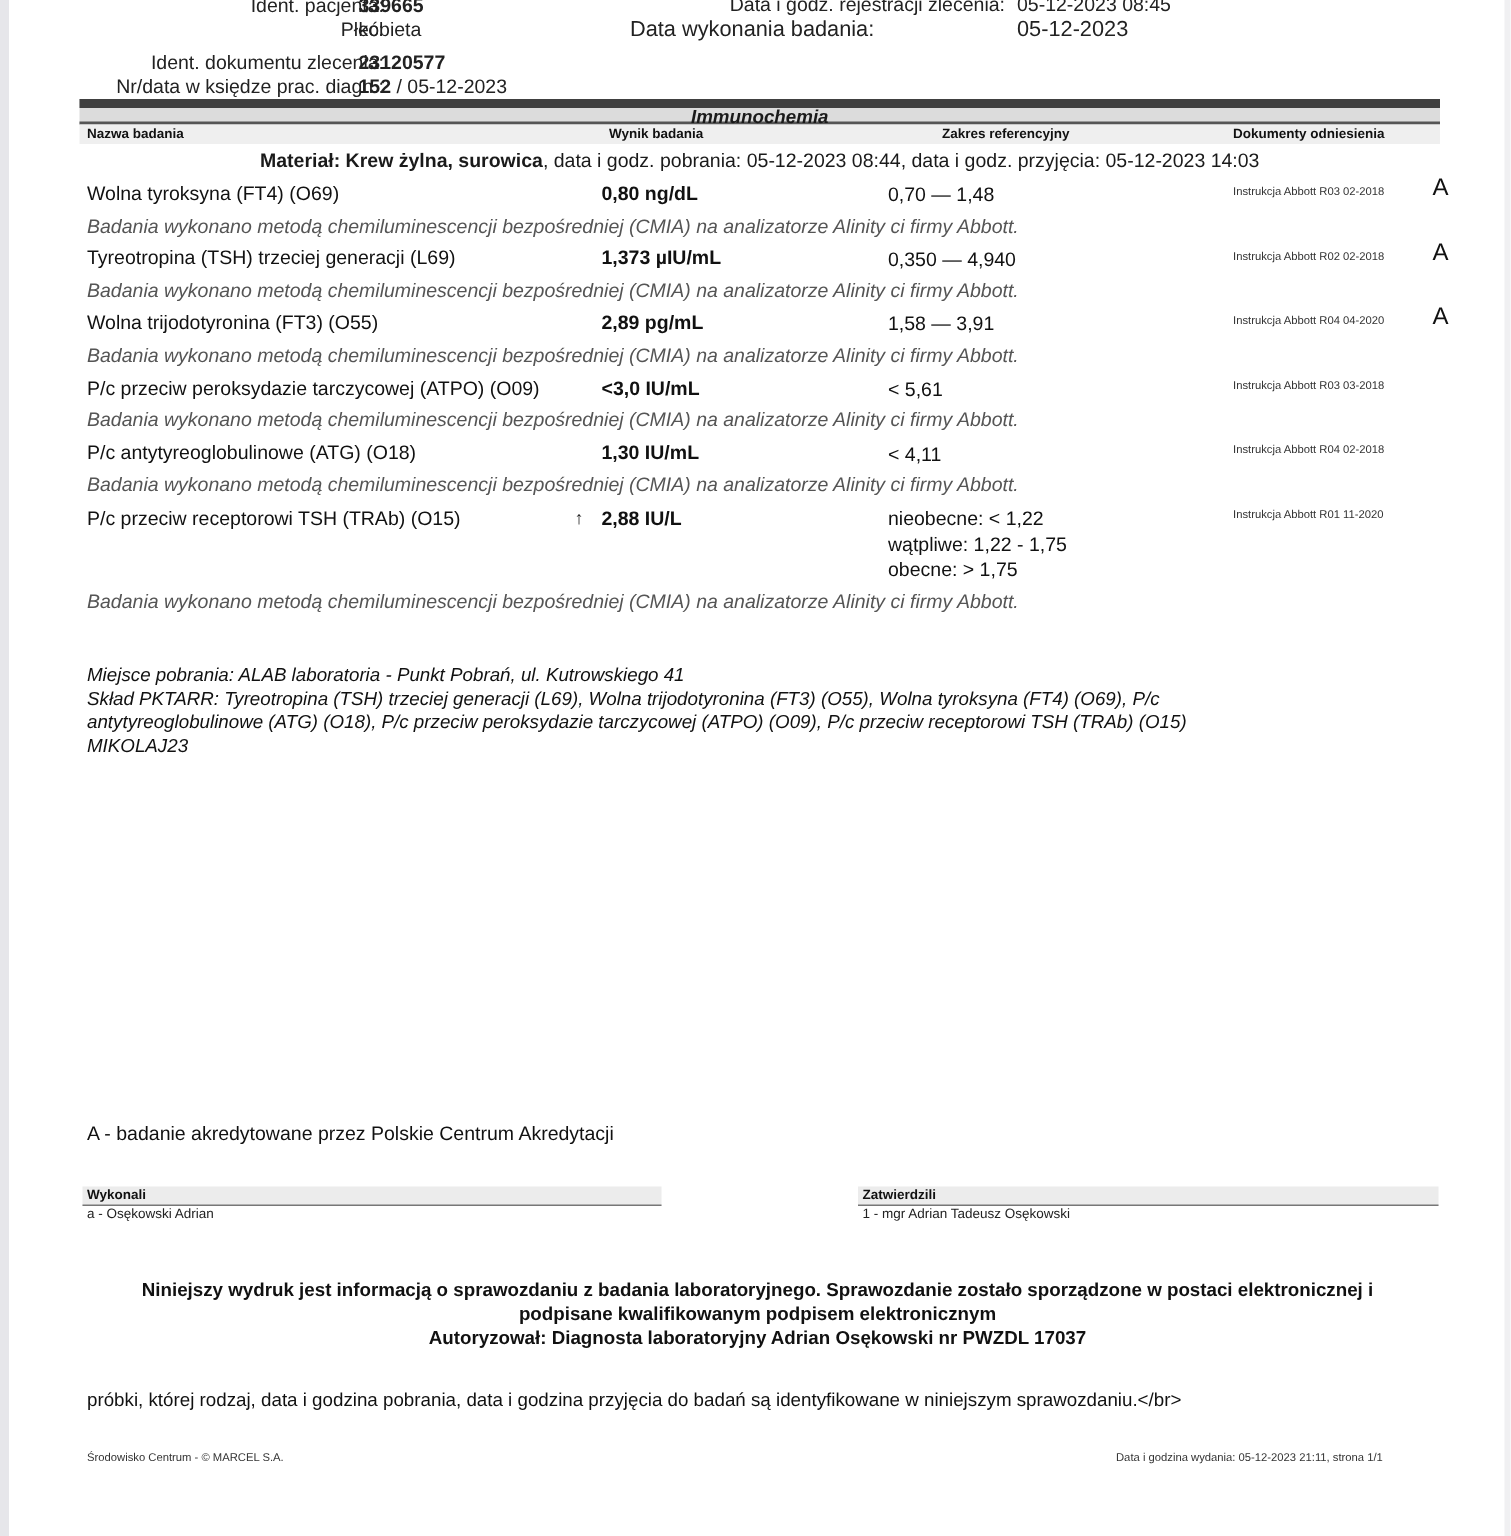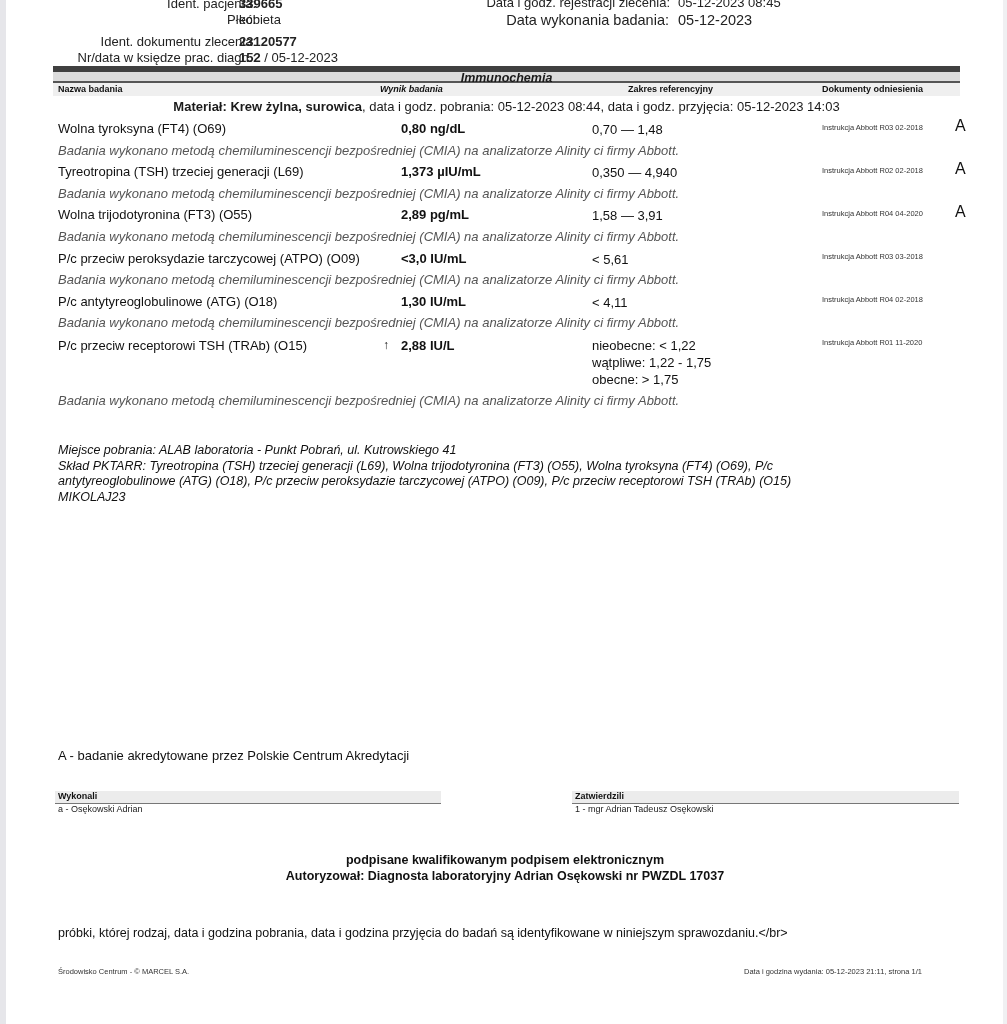--- a/index.html
+++ b/index.html
@@ -9,21 +9,21 @@
     font-family: "Liberation Sans", sans-serif;
     color: #1a1a1a;
     position: relative;
   }
   .left-edge { position: absolute; left: 0; top: 0; width: 6px; height: 1024px; background: #e6e6ea; }
   .right-edge { position: absolute; right: 0; top: 0; width: 4px; height: 1024px; background: #f0f0f2; }
   .abs { position: absolute; white-space: nowrap; }
 
   .hdr-label { font-size: 13px; color: #222; text-align: right; }
   .hdr-val { font-size: 13px; color: #222; }
-  .hdr-label-lg { font-size: 14.5px; color: #222; text-align: right; }
+  .hdr-label-lg { font-size: 14.5px; color: #222; }
   .hdr-val-lg { font-size: 14.5px; color: #222; }
   b { font-weight: bold; }
 
   .section-bar {
     position: absolute; left: 53px; top: 66px; width: 907px; height: 17px;
     background: #dcdcdc; border-top: 6px solid #404040; border-bottom: 2px solid #555;
     box-sizing: border-box;
   }
   .section-title { position: absolute; left: 0; width: 907px; top: 0px; text-align: center; font-size: 12.5px; font-weight: bold; font-style: italic; line-height: 13px; }
   .col-head-bar { position: absolute; left: 53px; top: 83px; width: 907px; height: 13px; background: #efefef; }
@@ -80,21 +80,21 @@
 
   <div class="abs hdr-label-lg" style="left:420px;width:249px;top:12px;">Data wykonania badania:</div>
   <div class="abs hdr-val-lg" style="left:678px;top:12px;">05-12-2023</div>
 </div>
 
 <div class="section-bar">
   <div class="section-title">Immunochemia</div>
 </div>
 <div class="col-head-bar"></div>
 <div class="col-head" style="left:58px;">Nazwa badania</div>
-<div class="col-head" style="left:380px;font-style:italic;">Wynik badania</div>
+<div class="col-head" style="left:406px;">Wynik badania</div>
 <div class="col-head" style="left:628px;">Zakres referencyjny</div>
 <div class="col-head" style="left:822px;">Dokumenty odniesienia</div>
 
 <div class="material"><b>Materiał: Krew żylna, surowica</b><span>, data i godz. pobrania: 05-12-2023 08:44, data i godz. przyjęcia: 05-12-2023 14:03</span></div>
 
 <div>
 
   <div>
     <div class="row-name" style="top:121px;">Wolna tyroksyna (FT4) (O69)</div>
     <div class="row-result" style="top:121px;">0,80 ng/dL</div>
@@ -163,20 +163,21 @@
 
 <div class="sig-bar" style="left:55px;width:386px;"></div>
 <div class="sig-title" style="left:58px;">Wykonali</div>
 <div class="sig-name" style="left:58px;">a - Osękowski Adrian</div>
 
 <div class="sig-bar" style="left:572px;width:387px;"></div>
 <div class="sig-title" style="left:575px;">Zatwierdzili</div>
 <div class="sig-name" style="left:575px;">1 - mgr Adrian Tadeusz Osękowski</div>
 
 <div class="disclaimer">
+  <div>Niniejszy wydruk jest informacją o sprawozdaniu z badania laboratoryjnego. Sprawozdanie zostało sporządzone w postaci elektronicznej i</div>
   <div>podpisane kwalifikowanym podpisem elektronicznym</div>
   <div>Autoryzował: Diagnosta laboratoryjny Adrian Osękowski nr PWZDL 17037</div>
 </div>
 
 <div class="legal">
   <div>próbki, której rodzaj, data i godzina pobrania, data i godzina przyjęcia do badań są identyfikowane w niniejszym sprawozdaniu.&lt;/br&gt;</div>
 </div>
 
 <div class="footer-left">Środowisko Centrum - © MARCEL S.A.</div>
 <div class="footer-right">Data i godzina wydania: 05-12-2023 21:11, strona 1/1</div>

